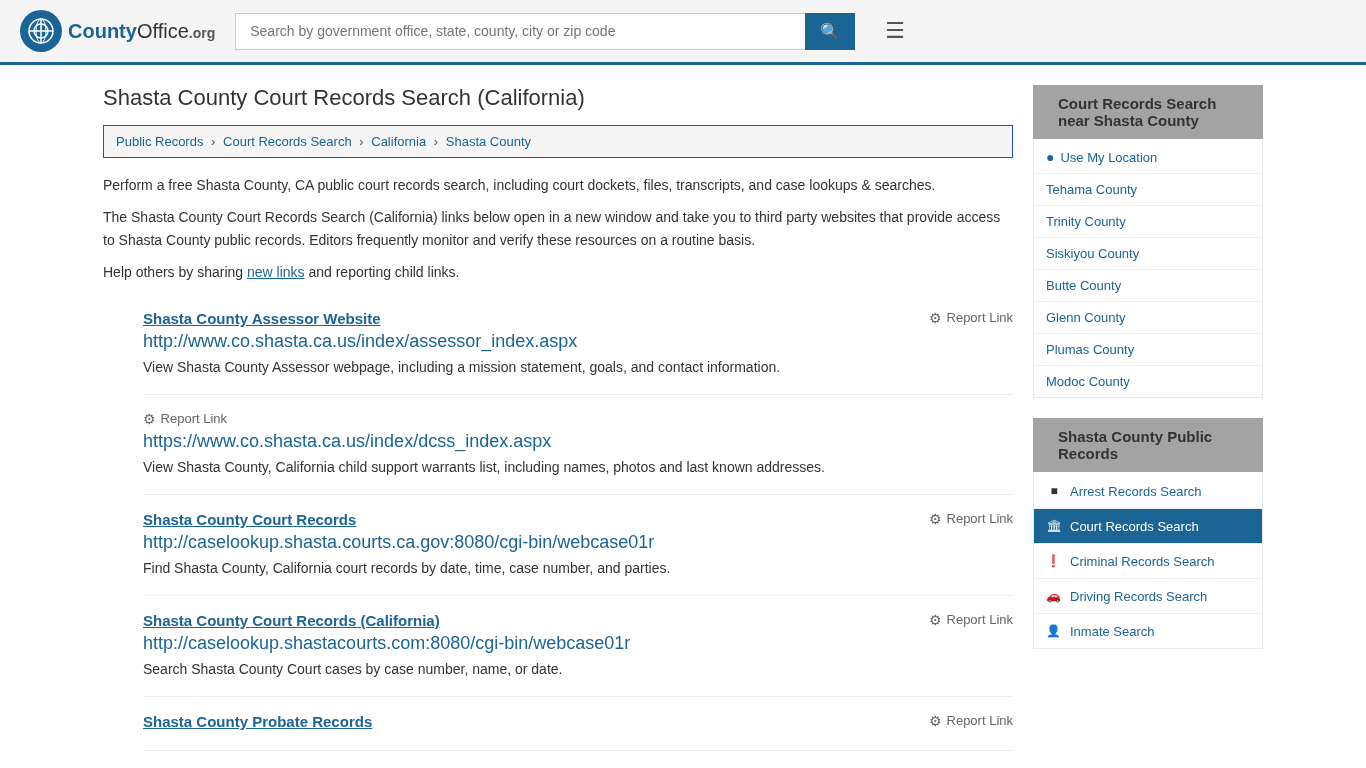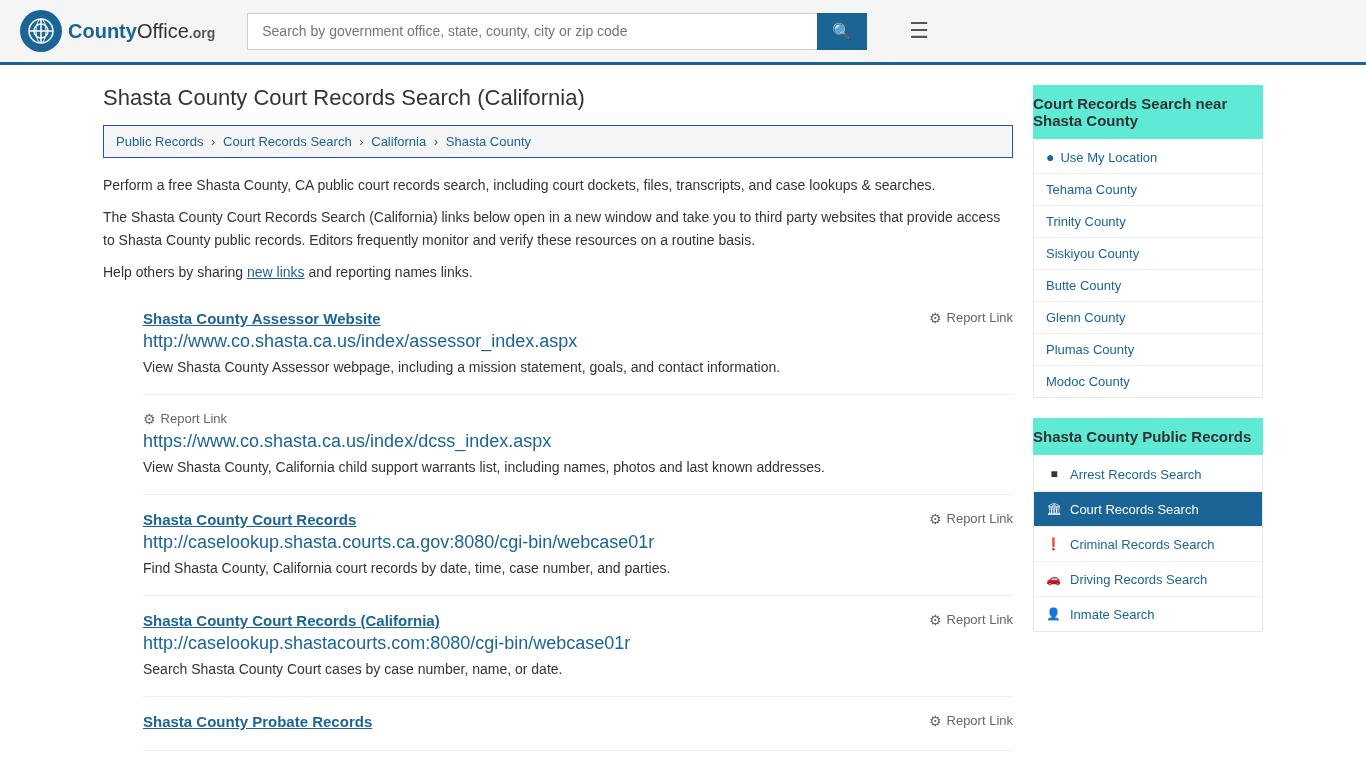--- a/index.html
+++ b/index.html
@@ -5,21 +5,21 @@
     * { margin: 0; padding: 0; box-sizing: border-box; }
     body { font-family: Arial, sans-serif; font-size: 14px; color: #333; background: #fff; }
 
     
     .header {
       background: #f5f5f5;
       border-bottom: 3px solid #1a6496;
       padding: 10px 20px;
       display: flex;
       align-items: center;
-      gap: 32px;
+      gap: 20px;
     }
     .logo-area {
       display: flex;
       align-items: center;
       gap: 6px;
       text-decoration: none;
     }
     .logo-circle {
       width: 42px;
       height: 42px;
@@ -164,22 +164,22 @@
 
     
     .right-col {
       width: 230px;
       flex-shrink: 0;
     }
     .sidebar-section {
       margin-bottom: 20px;
     }
     .sidebar-header {
-      background: #5eead4;
-      padding: 10px 0;
+      background: #a3a3a3;
+      padding: 10px 25px;
       font-size: 15px;
       font-weight: bold;
       color: #333;
       margin-bottom: 2px;
     }
     .sidebar-list {
       list-style: none;
       border: 1px solid #e8e8e8;
       border-top: none;
     }
@@ -272,21 +272,21 @@
       <a href="#">Court Records Search</a>
       <span>›</span>
       <a href="#">California</a>
       <span>›</span>
       <a href="#">Shasta County</a>
     </div>
 
     <p class="description">Perform a free Shasta County, CA public court records search, including court dockets, files, transcripts, and case lookups &amp; searches.</p>
     <p class="description">The Shasta County Court Records Search (California) links below open in a new window and take you to third party websites that provide access to Shasta County public records. Editors frequently monitor and verify these resources on a routine basis.</p>
     <p class="description">
-      <span>Help others by sharing </span><a href="#">new links</a><span> and reporting names links.</span>
+      <span>Help others by sharing </span><a href="#">new links</a><span> and reporting child links.</span>
     </p>
 
     <div>
 
       <div class="result-item">
         <div class="result-header">
           <a class="result-title" href="#">Shasta County Assessor Website</a>
           <span class="report-link">
             <span class="report-icon">⚙</span>
             <span>Report Link</span>

